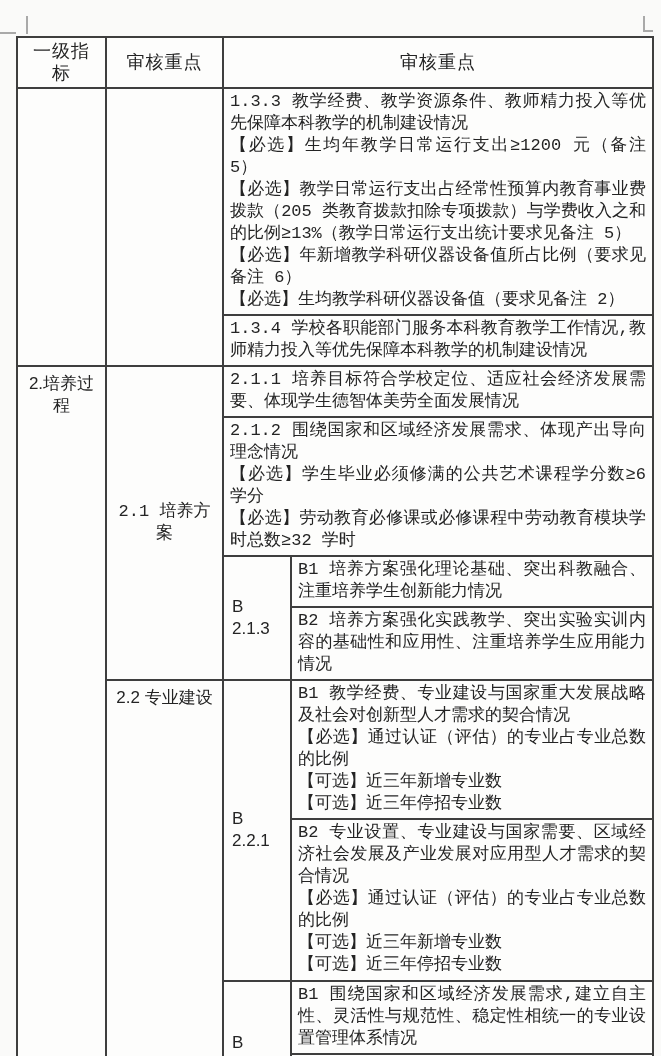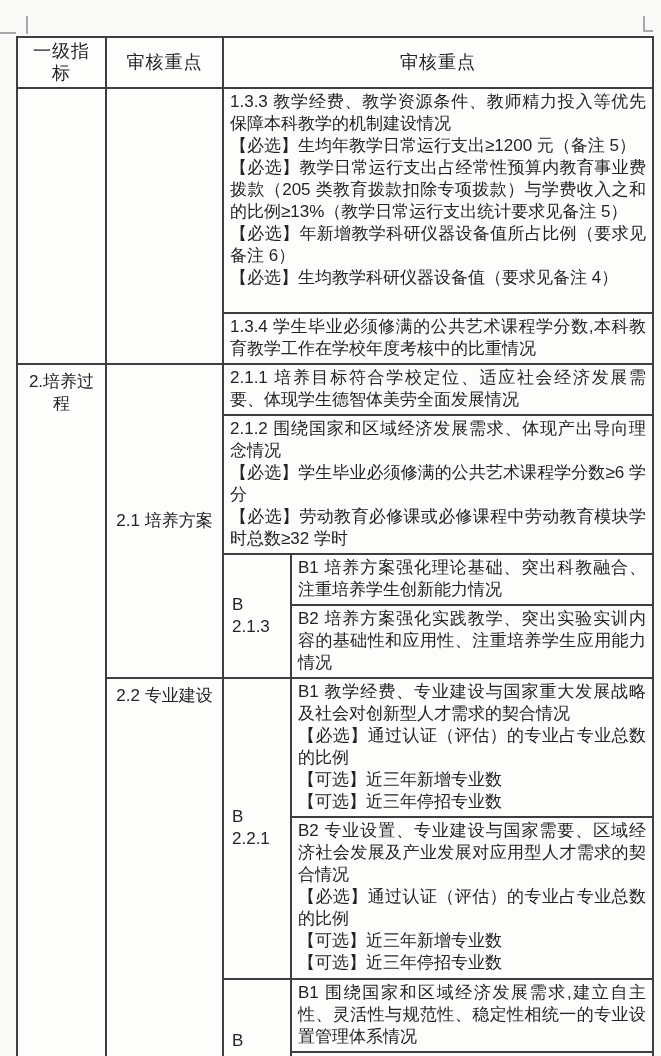--- a/index.html
+++ b/index.html
@@ -35,26 +35,26 @@
     vertical-align:top;
     word-break:break-all;
     overflow:hidden;
   }
   tr.hdr td {
     text-align:center;
     vertical-align:middle;
     font-size:18px;
     letter-spacing:1px;
   }
-  td.v-mid { vertical-align:middle; }
+  td.v-mid { vertical-align:middle;font-family:Liberation Mono, monospace; }
   td.t-center { text-align:center; }
   td.level1 { padding-top:6px; }
   td.level2-top { padding-top:6px; }
   td.b-label { vertical-align:middle; padding-left:8px; }
-  .ln { text-align:justify; }
+  .ln { text-align:justify;font-family:Liberation Mono, monospace; }
 </style>
 </head>
 <body>
 
 <div class="page">
 
   <div class="artifact" id="art-tl-v"></div>
   <div class="artifact" id="art-tl-h"></div>
   <div class="artifact" id="art-tr-v"></div>
   <div class="artifact" id="art-tr-h"></div>
@@ -75,27 +75,27 @@
     </tr>
 
     <tr style="height:225px">
       <td rowspan="2"></td>
       <td rowspan="2"></td>
       <td colspan="2">
         <div class="ln">1.3.3 教学经费、教学资源条件、教师精力投入等优先保障本科教学的机制建设情况</div>
         <div class="ln">【必选】生均年教学日常运行支出≥1200 元（备注 5）</div>
         <div class="ln">【必选】教学日常运行支出占经常性预算内教育事业费拨款（205 类教育拨款扣除专项拨款）与学费收入之和的比例≥13%（教学日常运行支出统计要求见备注 5）</div>
         <div class="ln">【必选】年新增教学科研仪器设备值所占比例（要求见备注 6）</div>
-        <div class="ln">【必选】生均教学科研仪器设备值（要求见备注 4）</div>
+        <div class="ln">【必选】生均教学科研仪器设备值（要求见备注 2）</div>
       </td>
     </tr>
 
     <tr style="height:48px">
       <td colspan="2">
-        <div class="ln">1.3.4 学生毕业必须修满的公共艺术课程学分数,本科教育教学工作在学校年度考核中的比重情况</div>
+        <div class="ln">1.3.4 学校各职能部门服务本科教育教学工作情况,教师精力投入等优先保障本科教学的机制建设情况</div>
       </td>
     </tr>
 
     <tr style="height:48px">
       <td rowspan="8" class="t-center level1">2.培养过程</td>
       <td rowspan="4" class="v-mid t-center">2.1 培养方案</td>
       <td colspan="2">
         <div class="ln">2.1.1 培养目标符合学校定位、适应社会经济发展需要、体现学生德智体美劳全面发展情况</div>
       </td>
     </tr>

